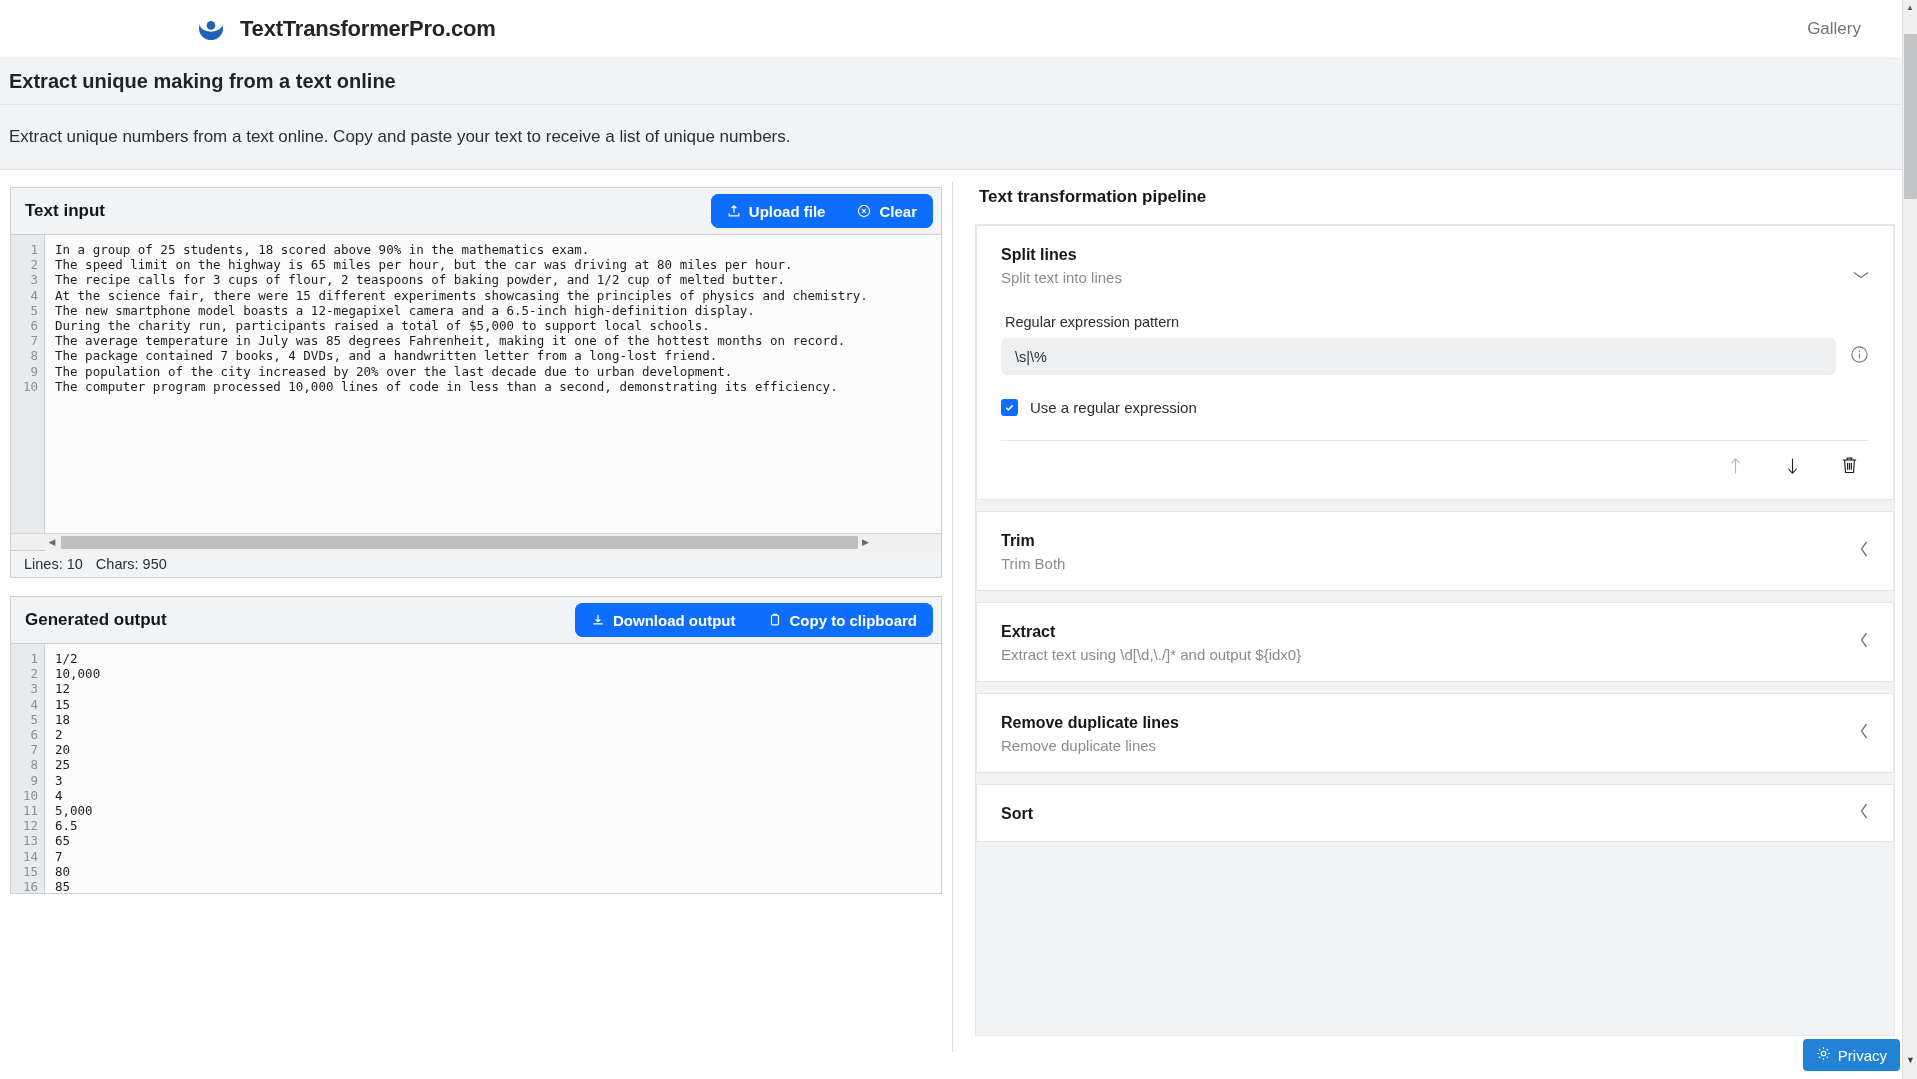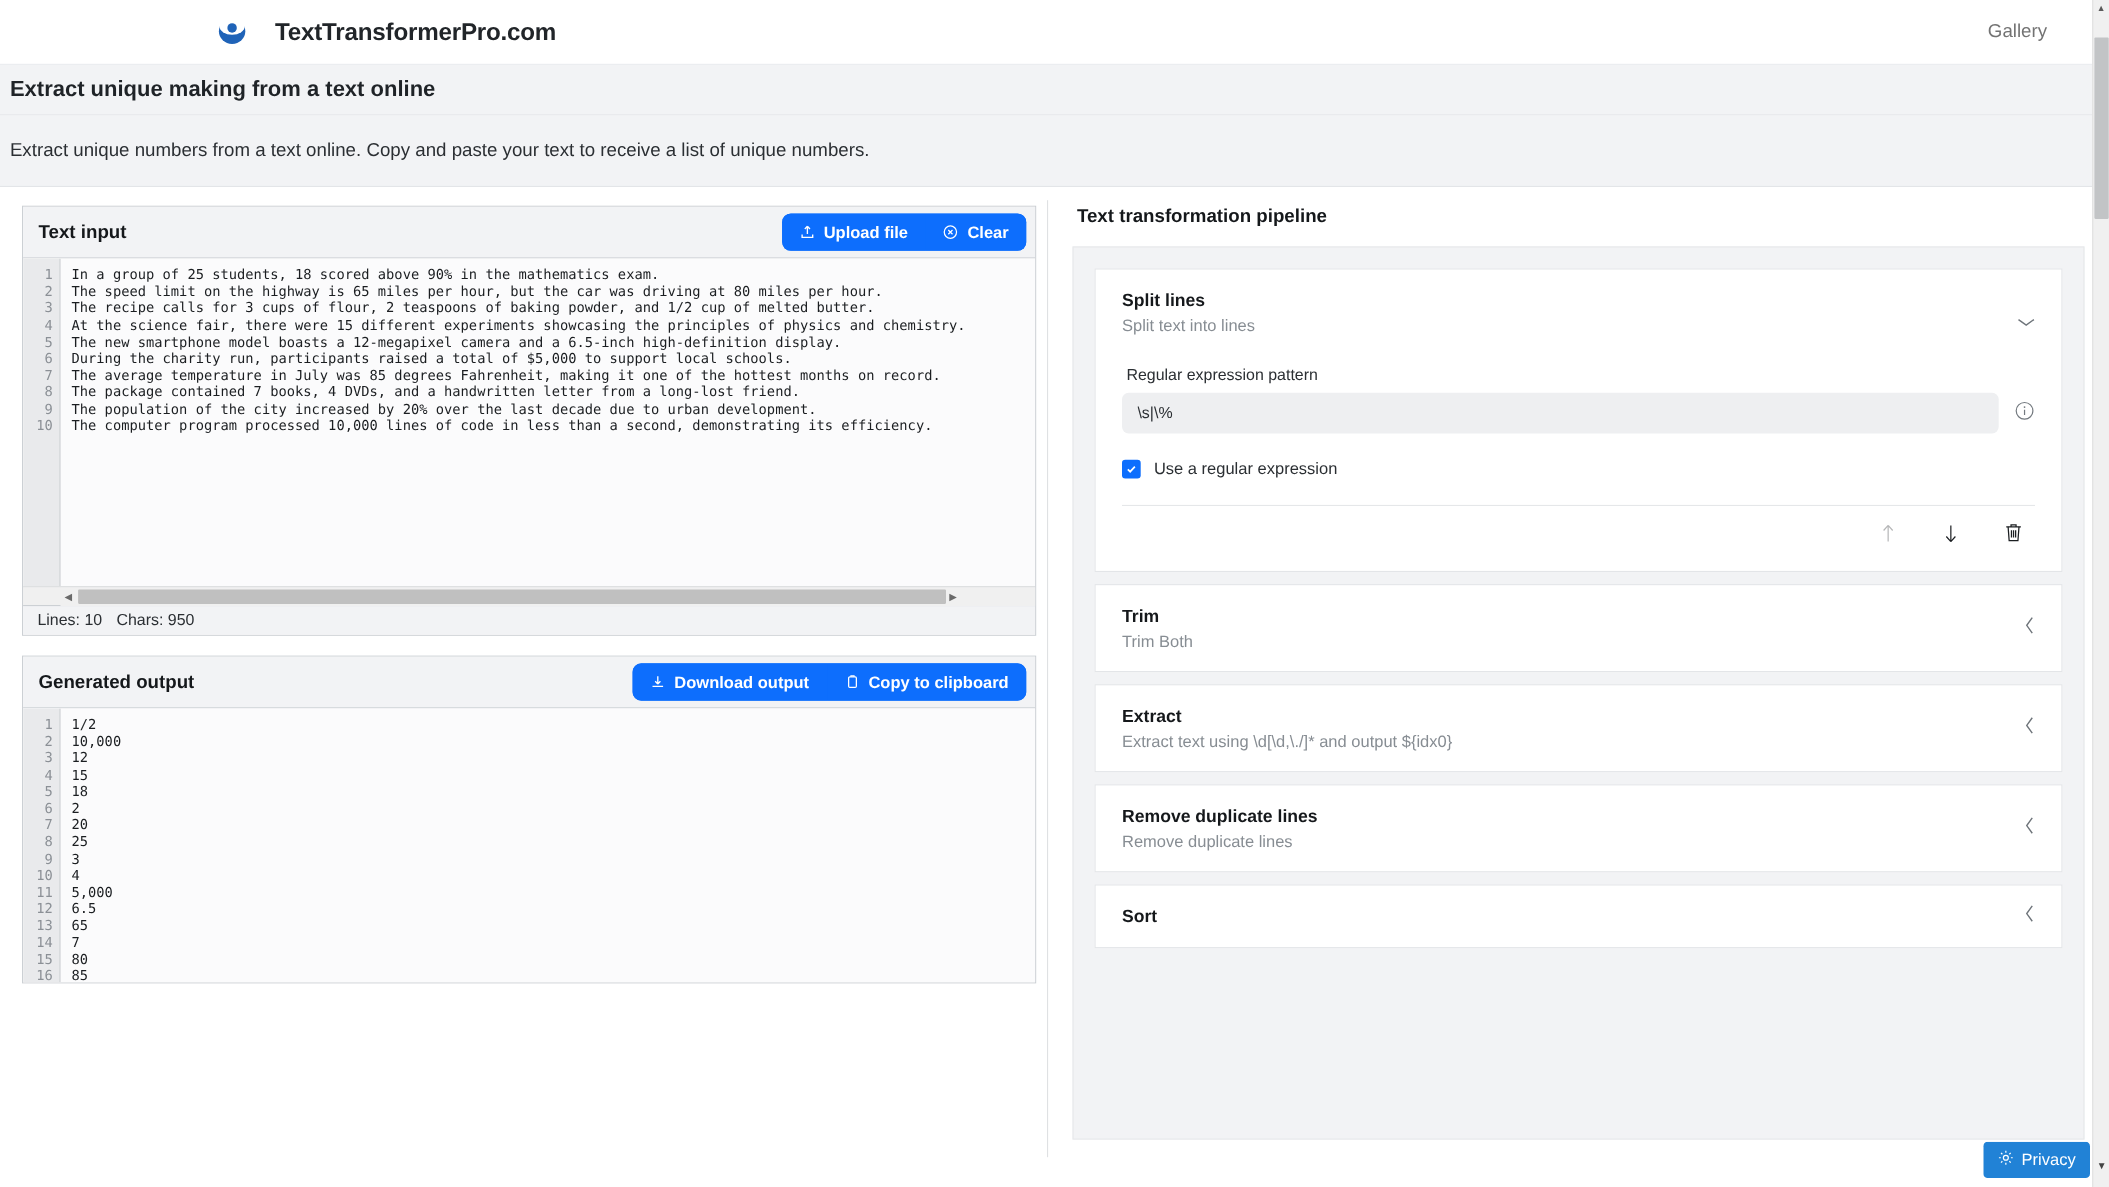--- a/index.html
+++ b/index.html
@@ -13,21 +13,21 @@
   
   .navbar {
     height: 59px;
     background: #ffffff;
     display: flex;
     align-items: center;
     position: relative;
     border-bottom: 1px solid #e9ecef;
   }
   .brand {
-    display: flex; align-items: center; gap: 24px;
+    display: flex; align-items: center; gap: 14px;
     margin-left: 196px;
   }
   .brand-logo { width: 30px; height: 30px; display:block; }
   .brand-name {
     font-size: 22px; font-weight: bold; color: #212529;
     letter-spacing: -0.2px;
   }
   .nav-right {
     position: absolute; right: 56px; top: 50%; transform: translateY(-50%);
   }
@@ -55,21 +55,21 @@
   .page-desc p { font-size: 17px; color: #2b2f33; }
 
   
   .main {
     display: flex;
     height: calc(1079px - 59px - 46px - 65px);
     background: #ffffff;
   }
   .left-col {
     width: 952px;
-    padding: 17px 10px 0 20px;
+    padding: 17px 10px 0 10px;
     background: #ffffff;
   }
   .divider-v {
     width: 1px; background: #d7dadd; margin-top: 12px; height: 870px;
   }
   .right-col {
     flex: 1;
     padding: 17px 22px 0 22px;
     background: #ffffff;
   }
@@ -161,21 +161,20 @@
   .spacer-18 { height: 18px; }
 
   
   .pipe-title {
     font-size: 17px; font-weight: bold; color: #15181b;
     margin-bottom: 17px; margin-left: 4px;
   }
   .pipe-wrap {
     background: #f2f3f5;
     border: 1px solid #e6e8ea;
-    padding: 19px;
     height: 812px;
     overflow: hidden;
   }
   .step {
     background: #ffffff;
     border: 1px solid #e3e5e8;
     margin-bottom: 11px;
     padding: 20px 24px 18px 24px;
     position: relative;
   }

